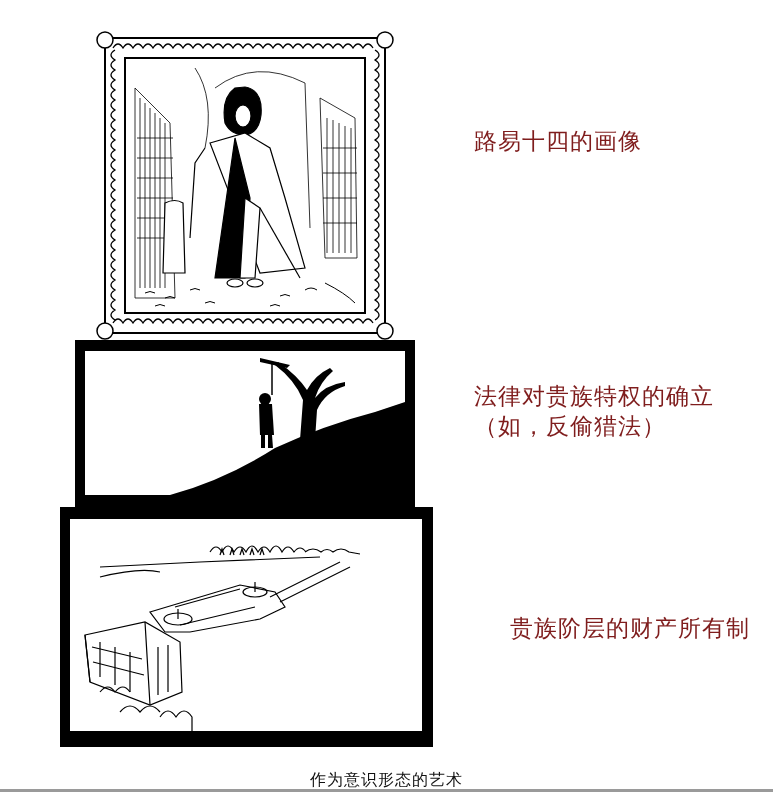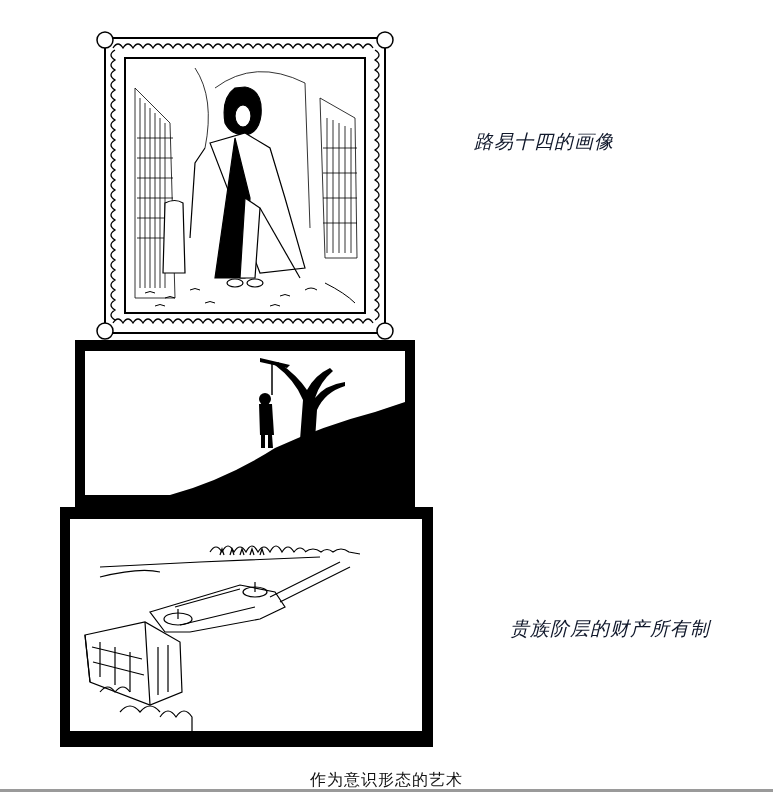--- a/index.html
+++ b/index.html
@@ -6,26 +6,25 @@
     body {
       width: 773px; height: 793px; position: relative; overflow: hidden;
       font-family: "DejaVu Serif", "Liberation Serif", serif;
       color: #111;
     }
     .panel { position: absolute; }
     svg { display: block; }
     .label {
       position: absolute;
       font-family: "DejaVu Serif", "Liberation Serif", serif;
-      font-size: 19px;
+      font-size: 23px;
       line-height: 30px;
-      color: #0f172a;
+      color: #7f1d1d;
       white-space: nowrap;
       letter-spacing: 1px;
-      font-style: italic;
     }
     .label div { display: block; }
     .caption {
       position: absolute;
       left: 0; width: 773px; top: 770px;
       text-align: center;
       font-family: "DejaVu Sans", "Liberation Sans", sans-serif;
       font-size: 16px;
       line-height: 20px;
       color: #111;
@@ -105,20 +104,22 @@
 
     <line x1="197" y1="22" x2="197" y2="55" stroke="#000" stroke-width="1.5"></line>
 
     <circle cx="190" cy="59" r="6" fill="#000"></circle>
     <path d="M184 64 L197 64 L199 95 L185 95 Z" fill="#000"></path>
     <path d="M186 95 L186 108 L190 108 L190 95 Z M193 95 L193 108 L198 108 L197 95 Z" fill="#000"></path>
   </svg>
 </div>
 
 <div class="label" style="left:474px; top:381px;">
+  <div>法律对贵族特权的确立</div>
+  <div>（如，反偷猎法）</div>
 </div>
 
 <div class="panel" style="left:60px; top:507px; width:373px; height:240px;">
   <svg width="373" height="240" viewBox="0 0 373 240">
     <rect x="0" y="0" width="373" height="240" fill="#000"></rect>
     <rect x="10" y="12" width="352" height="212" fill="#fff"></rect>
     <g stroke="#000" stroke-width="1.2" fill="none">
 
       <path d="M150 45 q6 -10 12 0 q6 -12 12 0 q6 -10 12 0 q6 -12 12 0 q6 -10 12 0 q6 -12 12 0 q6 -10 12 0 q6 -8 12 0 M245 45 q8 -6 16 0 q6 -5 12 0 q8 -6 16 0 L300 47"></path>
       <path d="M160 48 l2 -6 l2 6 M170 48 l2 -6 l2 6 M180 48 l2 -6 l2 6 M190 48 l2 -6 l2 6 M200 48 l2 -6 l2 6"></path>

